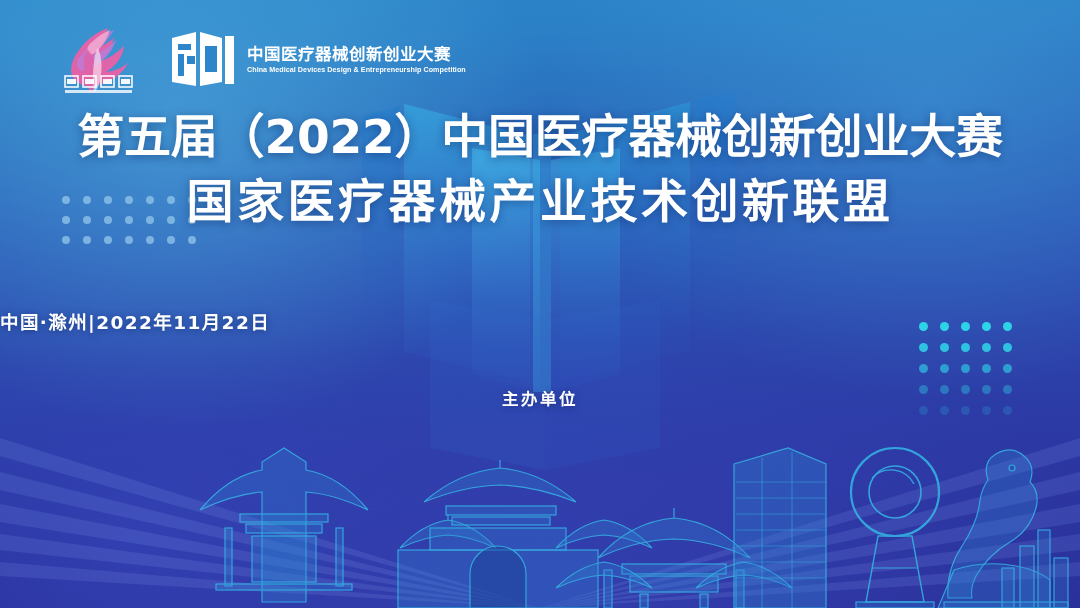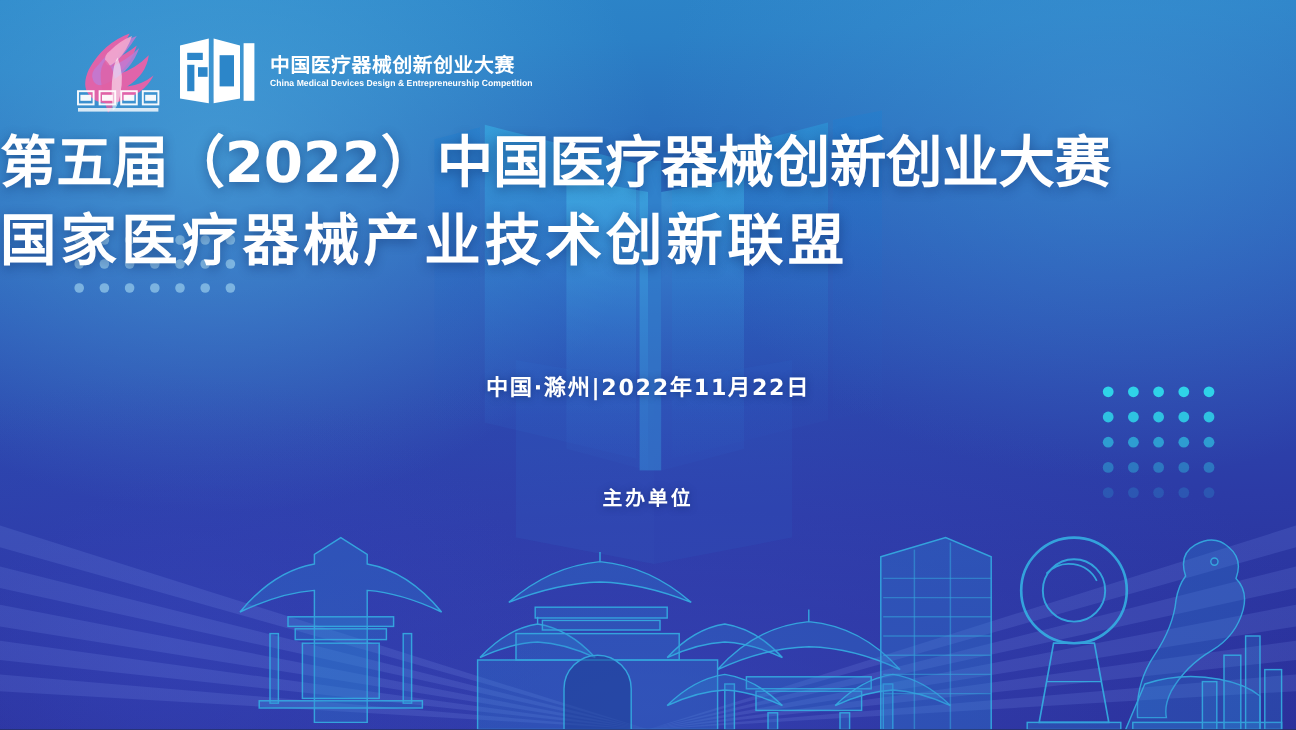--- a/index.html
+++ b/index.html
@@ -43,55 +43,54 @@
 
   
   .dots{position:absolute;display:grid;pointer-events:none;}
   .dots span{border-radius:50%;display:block;}
   .dots-left{left:62px;top:196px;grid-template-columns:repeat(7,21px);grid-auto-rows:20px;}
   .dots-left span{width:8px;height:8px;background:#8fc4e8;opacity:.78;}
   .dots-right{right:56px;top:322px;grid-template-columns:repeat(5,21px);grid-auto-rows:21px;}
   .dots-right span{width:9px;height:9px;background:#2fd3e8;}
 
   
-  .header{position:absolute;left:62px;top:24px;display:flex;align-items:center;}
+  .header{position:absolute;left:62px;top:24px;display:flex;align-items:center;gap:22px;}
   .logo-innov{width:86px;height:72px;position:relative;}
   .logo-cmd{display:flex;align-items:center;gap:11px;}
   .cmd-mark{width:66px;height:60px;}
   .cmd-text{display:flex;flex-direction:column;gap:2px;}
   .cmd-cn{font-size:16.5px;font-weight:700;color:#fff;letter-spacing:.5px;line-height:1.05;
           font-family:"DejaVu Sans","Liberation Sans",sans-serif;}
   .cmd-en{font-size:7.4px;font-weight:700;color:#fff;letter-spacing:.05px;line-height:1.1;
           transform:scaleX(.97);transform-origin:left center;white-space:nowrap;}
 
   
-  .titleblock{position:absolute;left:0;right:0;top:108px;}
+  .titleblock{position:absolute;left:0;right:0;top:108px;text-align:center;}
   .title1,.title2{
     color:#ffffff;
     font-weight:700;
     font-family:"DejaVu Sans","Liberation Sans",sans-serif;
     text-shadow:0 2px 10px rgba(8,30,90,.45);
     white-space:nowrap;
   }
   .title1{font-size:47px;line-height:1.24;letter-spacing:-0.2px;}
   .title2{font-size:47px;line-height:1.30;letter-spacing:3.5px;margin-top:5px;}
 
-  .datebar{position:absolute;left:0;right:0;top:308px;text-align:center;}
+  .datebar{position:absolute;left:0;right:0;top:308px;}
   .datebar span{
     color:#ffffff;font-weight:700;font-size:18.5px;letter-spacing:1.4px;
     font-family:"DejaVu Sans","Liberation Sans",sans-serif;
     text-shadow:0 1px 6px rgba(8,30,90,.5);
   }
 
   .hostblock{position:absolute;left:0;right:0;top:386px;text-align:center;}
   .host-label{
     color:#ffffff;font-weight:700;font-size:16.5px;letter-spacing:2.5px;
     font-family:"DejaVu Sans","Liberation Sans",sans-serif;
     text-shadow:0 1px 6px rgba(8,30,90,.5);
-    margin-top:16px;
   }
   .host-list{
     margin-top:14px;
     color:#ffffff;font-weight:700;font-size:15.2px;letter-spacing:.4px;
     font-family:"DejaVu Sans","Liberation Sans",sans-serif;
     text-shadow:0 1px 6px rgba(8,30,90,.5);
     white-space:nowrap;
   }
   .host-list .sep{opacity:.82;padding:0 4px;font-weight:400;}
 

